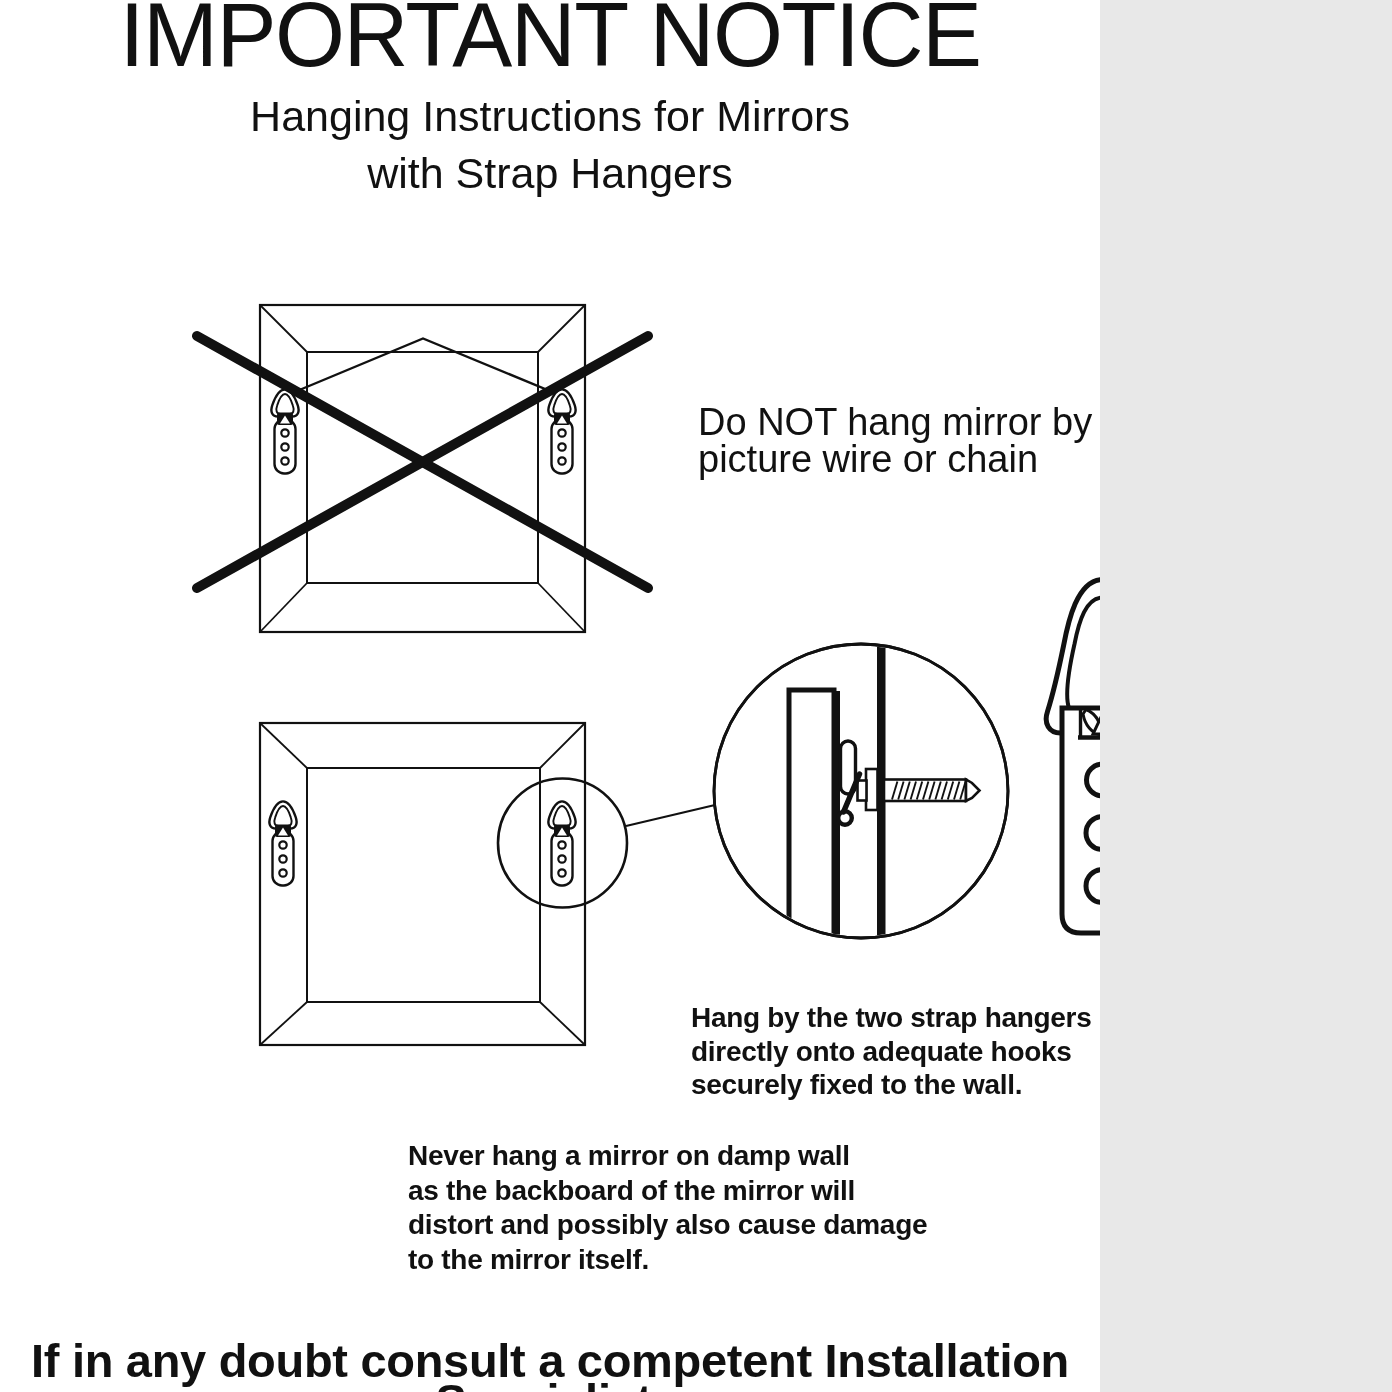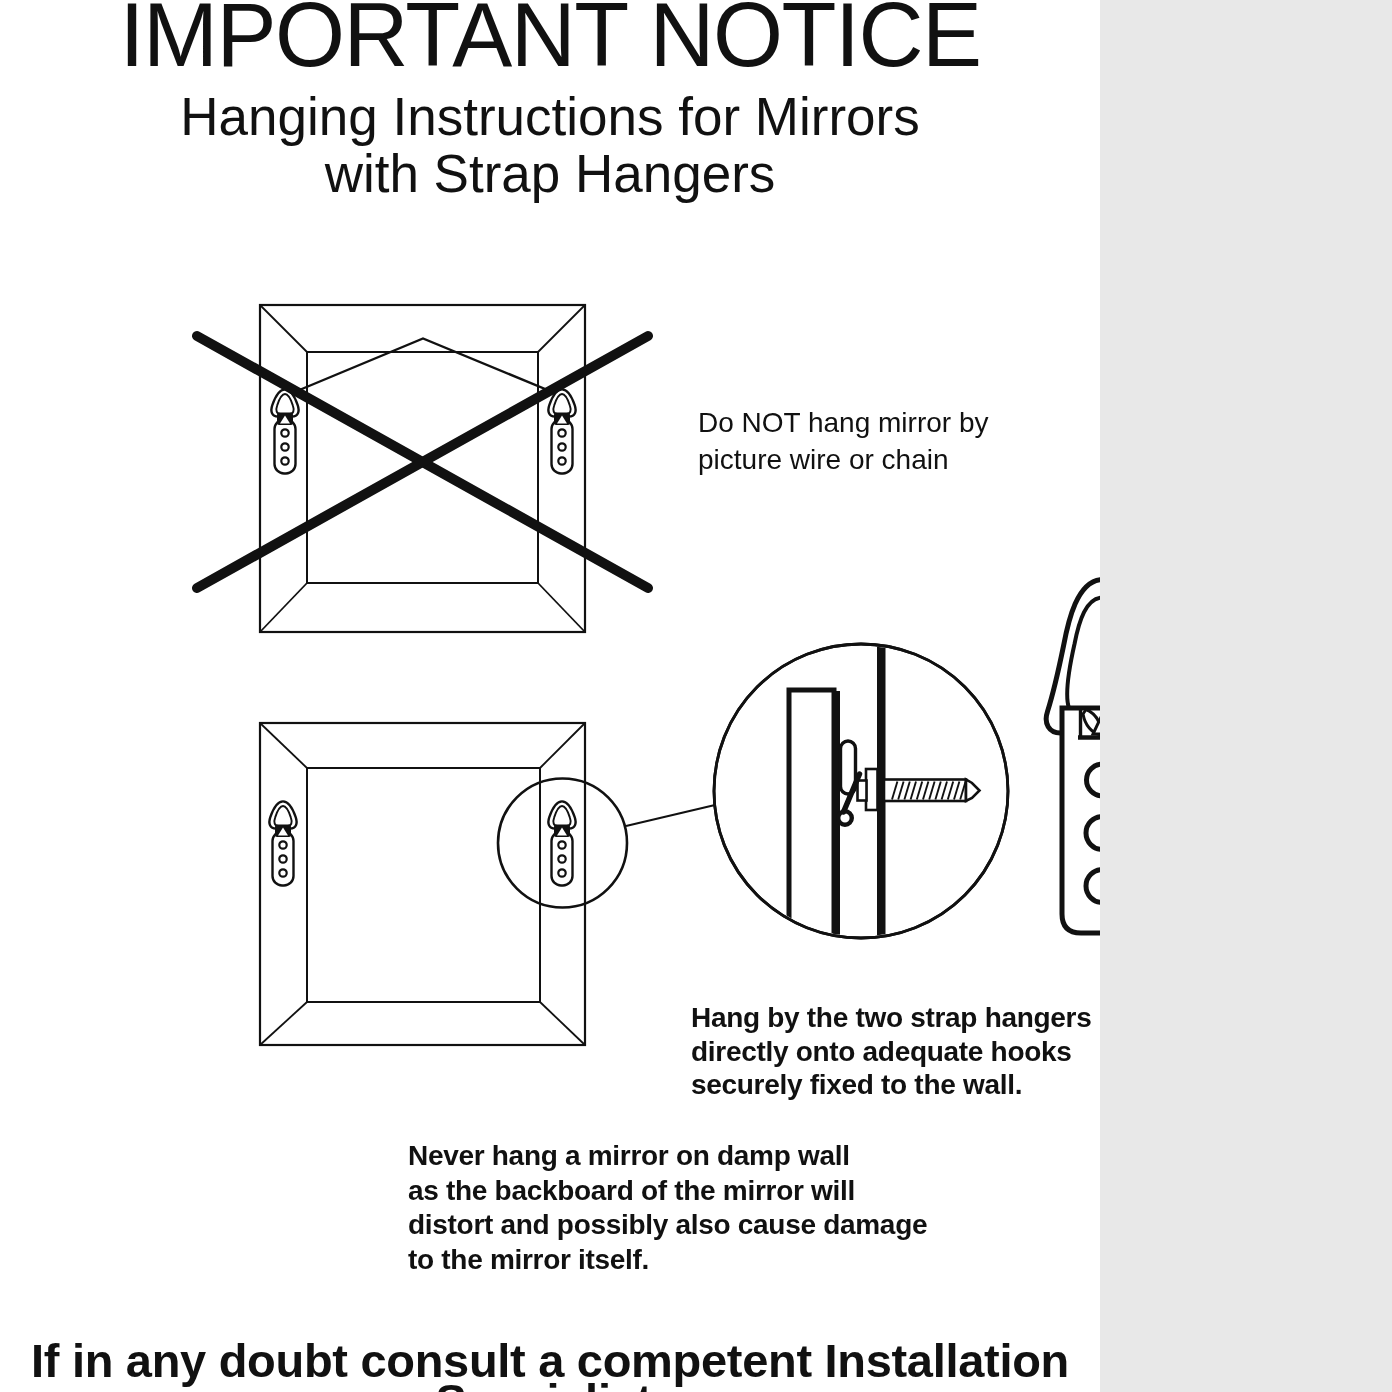--- a/index.html
+++ b/index.html
@@ -4,22 +4,22 @@
 <style>
   html,body{margin:0;padding:0;background:#e8e8e8}
   .page{
     position:relative;width:1100px;height:1392px;background:#ffffff;
     font-family:"Liberation Sans",sans-serif;color:#111111;overflow:hidden;
   }
   .art{position:absolute;left:0;top:0;width:1392px;height:1392px}
   .txt{position:absolute;white-space:pre-line;color:#111111}
   .title{left:0;right:0;top:-12px;text-align:center;font-size:90px;font-weight:400;
          letter-spacing:-1.5px;line-height:1.06}
-  .subtitle{left:0;right:0;top:88px;text-align:center;font-size:53px;line-height:57px;font-weight:400}
-  .wire-note{left:698px;top:404px;font-size:28px;line-height:37px;font-weight:400}
+  .subtitle{left:0;right:0;top:88px;text-align:center;font-size:43px;line-height:57px;font-weight:400}
+  .wire-note{left:698px;top:404px;font-size:38px;line-height:37px;font-weight:400}
   .strap-label{left:962px;top:938px;width:281px;text-align:center;font-size:26px;font-weight:400}
   .bold{font-weight:700;letter-spacing:-0.3px}
   .hang-note{left:691px;top:1001px;font-size:28px;line-height:33.5px}
   .damp-note{left:408px;top:1139px;font-size:28px;line-height:34.5px}
   .footer-note{left:0;right:0;top:1341px;text-align:center;font-size:47px;line-height:40px;font-weight:700;letter-spacing:-0.3px}
 </style>
 </head>
 <body>
 
 <div class="page">

